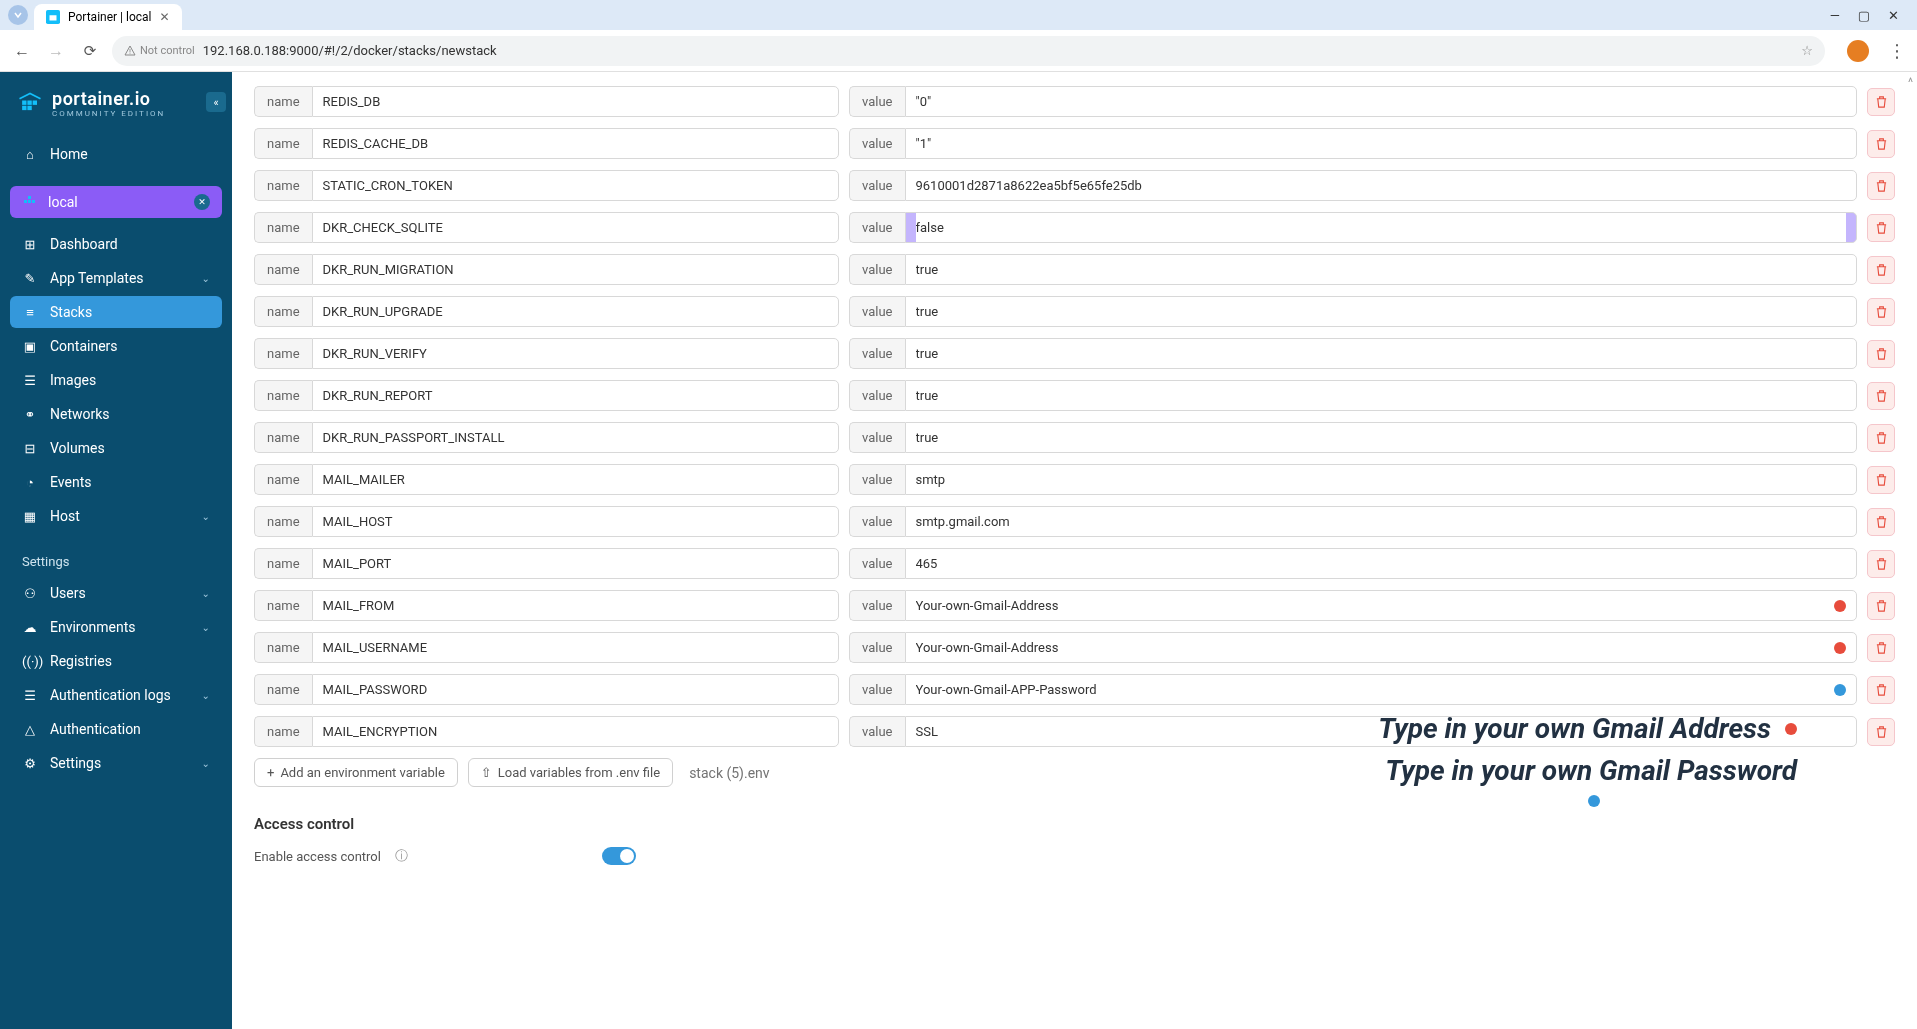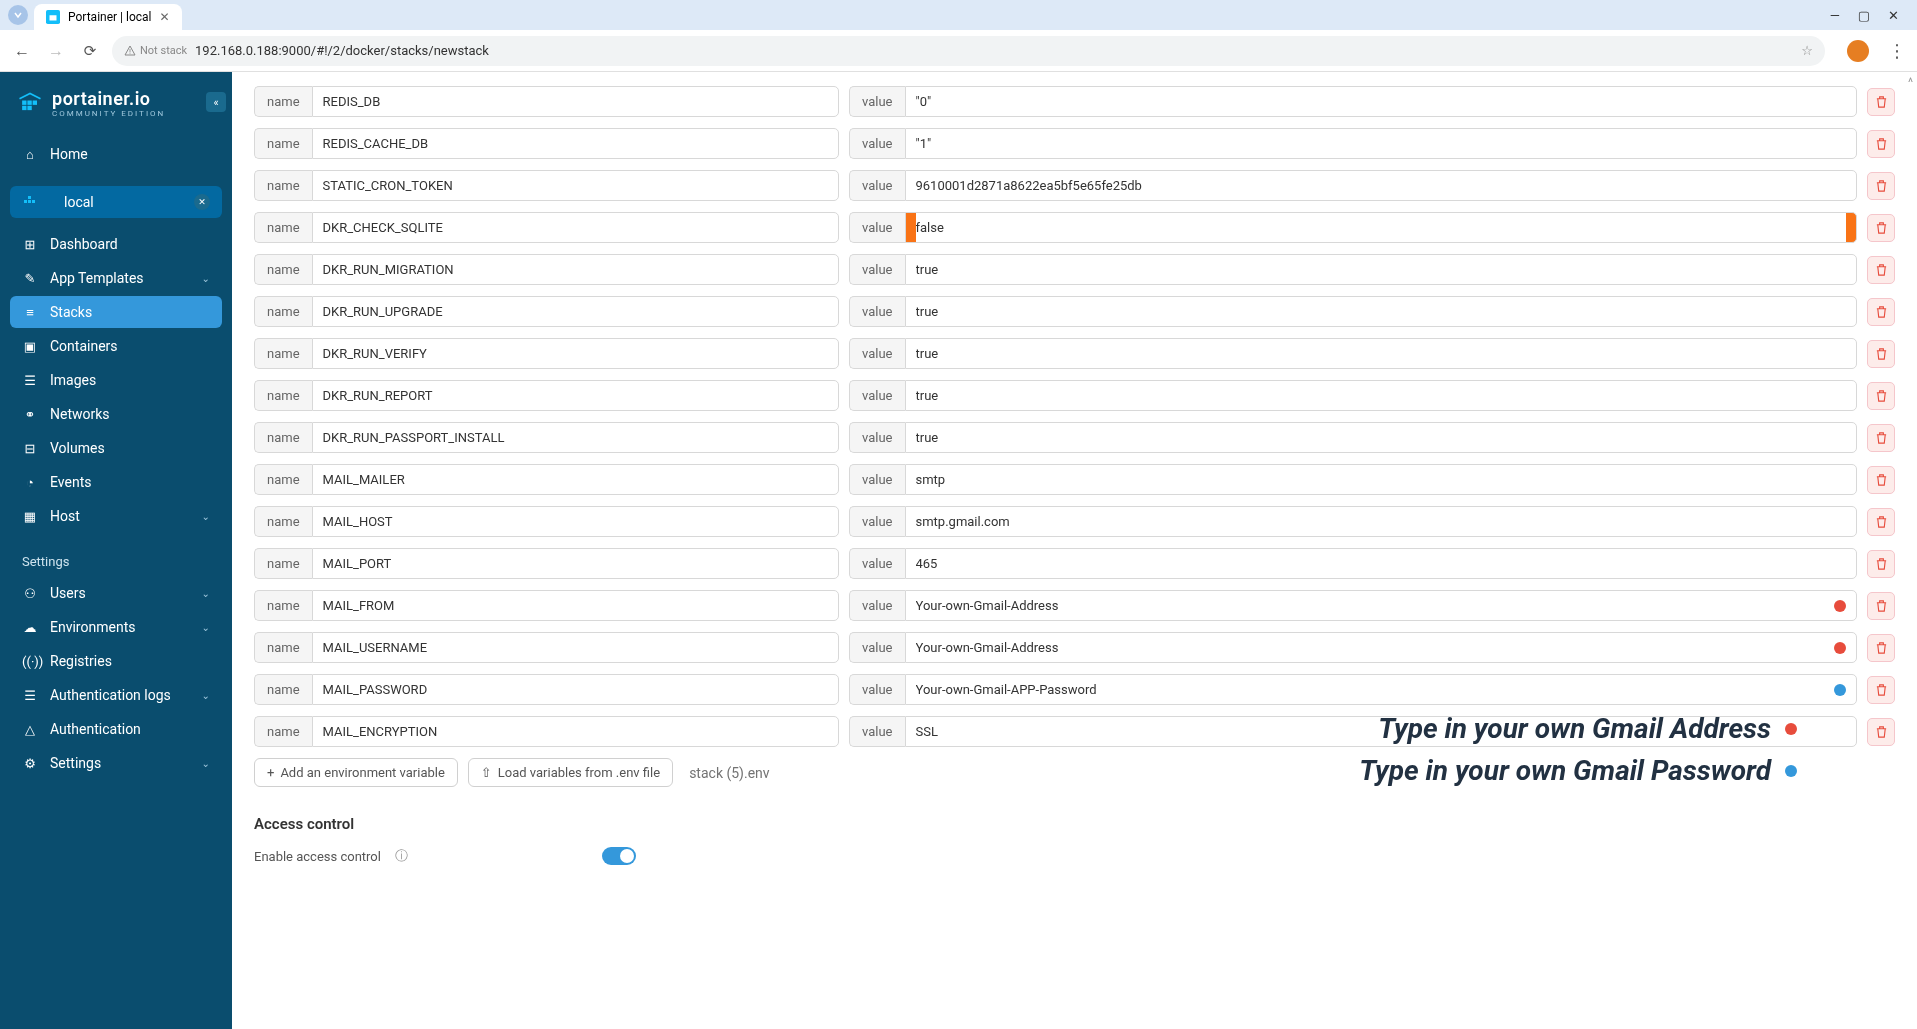--- a/index.html
+++ b/index.html
@@ -31,21 +31,21 @@
 .logo-text { display: flex; flex-direction: column; line-height: 1; }
 .logo-main { font-size: 18px; font-weight: 600; letter-spacing: 0.5px; }
 .logo-sub { font-size: 8px; letter-spacing: 2px; color: #a0c8dd; margin-top: 2px; }
 .collapse-btn { position: absolute; right: -4px; top: 2px; background: #1a6a8e; width: 20px; height: 20px; border-radius: 4px; display: flex; align-items: center; justify-content: center; font-size: 11px; }
 
 .nav-item { display: flex; align-items: center; gap: 12px; padding: 8px 12px; border-radius: 6px; cursor: pointer; margin-bottom: 2px; }
 .nav-item.active { background: #3498db; }
 .nav-icon { width: 16px; text-align: center; font-size: 13px; }
 .nav-chevron { margin-left: auto; font-size: 10px; color: #a0c8dd; }
 
-.env-pill { background: #0369a1; border-radius: 6px; padding: 8px 12px; display: flex; align-items: center; gap: 26px; margin: 14px 0 10px; }
+.env-pill { background: #8b5cf6; border-radius: 6px; padding: 8px 12px; display: flex; align-items: center; gap: 10px; margin: 14px 0 10px; }
 .env-close { margin-left: auto; background: #1a6a8e; border-radius: 50%; width: 16px; height: 16px; display: flex; align-items: center; justify-content: center; font-size: 9px; }
 
 .section-header { font-size: 13px; color: #cde3ee; padding: 12px 12px 8px; margin-top: 8px; }
 
 
 .main { flex: 1; background: #fff; overflow-y: auto; padding: 14px 22px 40px; position: relative; }
 
 .env-row { display: flex; gap: 10px; margin-bottom: 11px; align-items: center; }
 .field-group { display: flex; flex: 1; }
 .field-group.name-group { flex: 0 0 585px; }
@@ -64,21 +64,21 @@
 .help-icon { color: #999; font-size: 13px; }
 .toggle { width: 34px; height: 18px; background: #3498db; border-radius: 10px; position: relative; margin-left: 180px; }
 .toggle-knob { width: 14px; height: 14px; background: #fff; border-radius: 50%; position: absolute; right: 2px; top: 2px; }
 
 .annotation-dot { display: inline-block; width: 12px; height: 12px; border-radius: 50%; margin-left: 6px; vertical-align: middle; }
 .dot-red { background: #e74c3c; }
 .dot-blue { background: #3498db; }
 
 .overlay-text { position: absolute; right: 120px; font-family: Georgia, serif; font-style: italic; font-weight: 700; font-size: 28px; color: #223142; display: flex; align-items: center; gap: 8px; }
 .overlay-1 { top: 640px; }
-.overlay-2 { top: 682px; }
+.overlay-2 { top: 682px; flex-direction: column; }
 
 .scroll-arrow { position: absolute; right: 4px; top: 4px; color: #999; font-size: 12px; }
 
 svg { display: block; }
 </style>
 </head>
 <body>
 
 <div class="browser-chrome">
   <div class="tab-dropdown">
@@ -105,21 +105,21 @@
   <span class="nav-arrow">←</span>
   <span class="nav-arrow" style="opacity:0.4;">→</span>
   <span class="reload">⟳</span>
   <div class="url-pill">
     <span class="secure-badge">
       <svg width="12" height="12" viewBox="0 0 12 12">
           <path d="M6 1 L11 10 H1 Z" fill="none" stroke="#888" stroke-width="1"></path>
           <circle cx="6" cy="8" r="0.6" fill="#888"></circle>
           <rect x="5.6" y="4" width="0.8" height="3" fill="#888"></rect>
         </svg>
-      <span>Not stack</span>
+      <span>Not control</span>
     </span>
     <span class="url-text">192.168.0.188:9000/#!/2/docker/stacks/newstack</span>
     <span class="star-icon">☆</span>
   </div>
   <div class="profile-pic"></div>
   <div class="kebab">⋮</div>
 </div>
 
 <div class="app">
 
@@ -291,21 +291,21 @@
             </span>
           </div>
         </div>
         <div class="env-row">
           <div class="field-group name-group">
             <div class="field-label">name</div>
             <input class="field-input" value="DKR_CHECK_SQLITE" style="">
           </div>
           <div class="field-group value-group">
             <div class="field-label">value</div>
-            <div style="flex: 1 1 0%; display: flex; border: 1px solid rgb(216, 216, 216); border-radius: 0px 5px 5px 0px; padding: 0px 10px; background: #f97316;">
+            <div style="flex: 1 1 0%; display: flex; border: 1px solid rgb(216, 216, 216); border-radius: 0px 5px 5px 0px; padding: 0px 10px; background: #c4b5fd;">
               <input value="false" style="border: none; outline: none; font-size: 13px; flex: 1 1 0%; padding: 7px 0px; color: rgb(51, 51, 51);">
             </div>
           </div>
           <div class="delete-btn">
             <span class="trash-icon">
               <svg width="13" height="13" viewBox="0 0 14 14">
                 <path d="M3 4h8l-1 9H4z M5 2h4v2H5z M2 4h10" stroke="#e74c3c" stroke-width="1.2" fill="none"></path>
               </svg>
             </span>
           </div>

